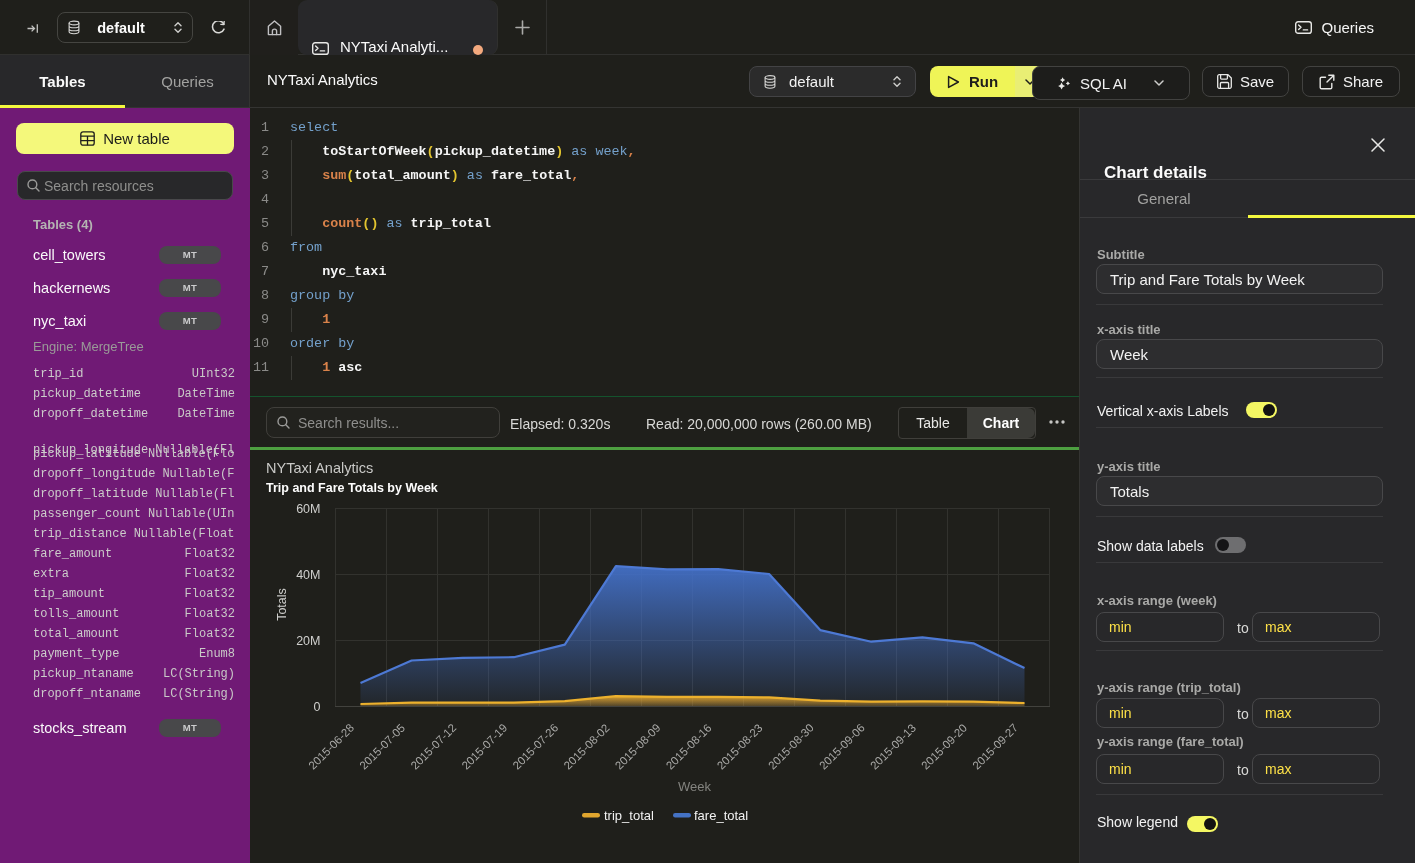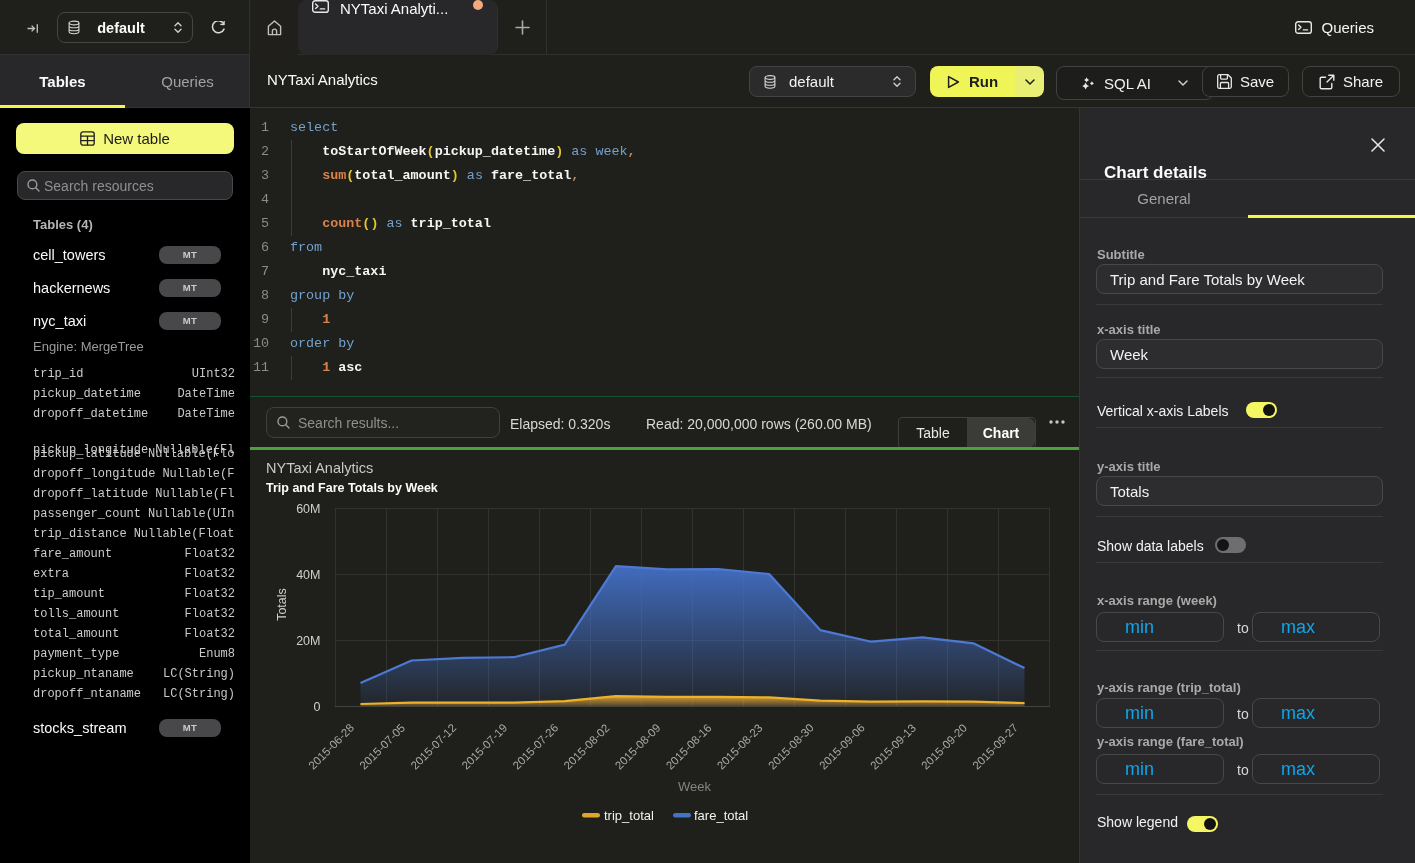--- a/index.html
+++ b/index.html
@@ -8,37 +8,37 @@
   .abs { position:absolute; }
   #root { position:relative; width:1415px; height:863px; }
   svg { display:block; }
 
   
   #topbar { left:0; top:0; width:1415px; height:55px; background:#1f1f1b; border-bottom:1px solid #30302e; }
   #tb-left { left:0; top:0; width:250px; height:55px; border-right:1px solid #30302e; }
   #db-select { left:57px; top:12px; width:136px; height:31px; border:1px solid #454541; border-radius:8px; background:#1f1f1b; display:flex; align-items:center; padding:0 10px; gap:8px; }
   #db-select .lbl { font-size:14.5px; color:#fbfbfb; font-weight:700; flex:1; text-align:center; margin-left:-12px;}
   #home-btn { left:250px; top:0; width:48px; height:55px; display:flex; align-items:center; justify-content:center; background:#201f1c;}
-  #tab-active { left:298px; top:0; width:200px; height:55px; background:#28282a; border-right:1px solid #30302e; display:flex; align-items:flex-start; padding:0 14px; gap:11px;border-radius:9px; }
+  #tab-active { left:298px; top:0; width:200px; height:55px; background:#28282a; border-right:1px solid #30302e; display:flex; align-items:flex-end; padding:0 14px; gap:11px;border-radius:9px; }
   #tab-active .ttl { font-size:15px; color:#fafafa; flex:1; white-space:nowrap; overflow:hidden; }
   .dot { width:10px; height:10px; border-radius:50%; background:#f3a97e; }
   #plus-btn { left:498px; top:0; width:49px; height:55px; border-right:1px solid #30302e; display:flex; align-items:center; justify-content:center; }
   #queries-top { right:41px; top:0; height:55px; display:flex; align-items:center; gap:9px; }
   #queries-top span { font-size:15px; color:#f5f5f5; }
 
   
   #sidetabs { left:0; top:55px; width:250px; height:53px; border-right:1px solid #343432; border-bottom:1px solid #343432; background:#28282a; }
   .sidetab { position:absolute; top:0; width:125px; height:53px; display:flex; align-items:center; justify-content:center; font-size:15px; }
   #toolbar { left:250px; top:55px; width:1165px; height:53px; background:#1f1f1b; border-bottom:1px solid #343432; }
   #qtitle { left:17px; top:16px; font-size:15px; color:#fafafa; }
 
   .btn { position:absolute; top:11px; height:31px; border:1px solid #424240; border-radius:8px; display:flex; align-items:center; justify-content:center; gap:8px; font-size:15px; color:#f2f2f2; background:#1d1d1b; }
 
   
-  #sidebar { left:0; top:108px; width:250px; height:755px; background:#000000; }
+  #sidebar { left:0; top:108px; width:250px; height:755px; background:#701a75; }
   #newtable { left:16px; top:15px; width:218px; height:31px; background:#f4f87b; border-radius:8px; display:flex; align-items:center; justify-content:center; gap:8px; color:#1c1c1a; font-size:15px; }
   #side-search { left:17px; top:63px; width:216px; height:29px; background:#28282a; border:1px solid #49494b; border-radius:8px; display:flex; align-items:center; padding:0 9px; gap:4px; }
   .ph { color:#8f8f8d; font-size:14px; }
   #tables-lbl { left:33px; top:109px; font-size:13px; font-weight:700; color:#b4b4b2; }
   .trow { position:absolute; left:33px; width:188px; height:20px; display:flex; align-items:center; }
   .trow .nm { font-size:14.5px; color:#fafafa; flex:1; }
   .badge { background:#48484a; color:#cbcbcd; font-size:9.5px; font-weight:700; border-radius:8px; padding:4px 24px; line-height:1; letter-spacing:0.3px; }
   .engine { position:absolute; left:33px; font-size:13px; color:#9a9a98; }
   .col { position:absolute; left:33px; width:202px; height:20px; font-family:"Liberation Mono", monospace; font-size:12px; color:#cdcdcb; display:flex; justify-content:space-between; column-gap:7px; overflow:hidden; white-space:nowrap; align-items:center; }
   .col .ty { color:#c9c9c7; }
@@ -50,21 +50,21 @@
   .kw { color:#74a1cc; font-weight:400; }
   .fn { color:#d9824a; }
   .pa { color:#e3c52f; }
   .cm { color:#d9824a; }
   .guide { position:absolute; width:1px; background:#3b3b37; }
 
   
   #resbar { left:250px; top:396px; width:829px; height:54px; background:#1f1f1b; border-top:1px solid #14532d; }
   #res-search { left:16px; top:10px; width:234px; height:31px; background:#22221e; border:1px solid #403f3b; border-radius:8px; display:flex; align-items:center; padding:0 10px; gap:8px; }
   .meta { position:absolute; top:19px; font-size:14px; color:#d8d8d6; }
-  #seg { left:648px; top:20px; width:138px; height:32px; border:1px solid #403f3b; border-radius:4px; display:flex; }
+  #seg { left:648px; top:10px; width:138px; height:32px; border:1px solid #403f3b; border-radius:4px; display:flex; }
   .seg-item { flex:1; display:flex; align-items:center; justify-content:center; font-size:14px; color:#e8e8e6; }
   #seg .on { background:#3b3b37; border-radius:0 7px 7px 0; color:#fff; font-weight:700; }
   #greenline { left:250px; top:447px; width:829px; height:3px; background:#4d9f40; z-index:5; }
 
   
   #chart { left:250px; top:449px; width:829px; height:414px; background:#1f1f1b; }
 
   
   #panel { left:1079px; top:108px; width:336px; height:755px; background:#28282a; border-left:1px solid #343432; }
   #panel h2 { position:absolute; left:24px; top:27px; font-size:17px; font-weight:700; color:#fbfbfb;margin-top:28px; }
@@ -76,21 +76,21 @@
   .plbl { position:absolute; left:17px; font-size:13px; font-weight:700; color:#a9a9a7;margin-top:8px; }
   .pinput { position:absolute; left:16px; width:287px; height:30px; background:#2d2d2f; border:1px solid #48484a; border-radius:8px; display:flex; align-items:center; padding:0 13px; font-size:15px; color:#f2f2f2; }
   .pdiv { position:absolute; left:16px; width:287px; height:1px; background:#39393b; }
   .toglbl { position:absolute; left:17px; font-size:14px; color:#f2f2f2; }
   .tog { position:absolute; width:31px; height:16px; border-radius:8px; }
   .tog .knob { position:absolute; top:2px; width:12px; height:12px; border-radius:50%; }
   .tog.on { background:#f4f763; }
   .tog.on .knob { right:2px; background:#131311; }
   .tog.off { background:#6e6e70; }
   .tog.off .knob { left:2px; background:#141416; }
-  .minmax { position:absolute; width:128px; height:30px; background:#28282a; border:1px solid #48484a; border-radius:8px; display:flex; align-items:center; padding:0 28px; font-size:18px; color:#0ea5e9; }
+  .minmax { position:absolute; width:128px; height:30px; background:#28282a; border:1px solid #48484a; border-radius:8px; display:flex; align-items:center; padding:0 12px; font-size:14px; color:#fde047; }
   .to { position:absolute; font-size:14px; color:#d8d8d6; }
 </style>
 </head>
 <body>
 <div id="root">
 
   <div class="abs" id="topbar"></div>
   <div class="abs" id="tb-left"></div>
   <svg class="abs" style="left:27px;top:24px" width="11" height="9" viewBox="0 0 11 9" fill="none" stroke="#c4c4c2" stroke-width="1.3">
       <path d="M0.5 4.5 H7.3 M4.6 1.6 L7.5 4.5 L4.6 7.4 M10.3 0.3 V8.7"></path>
@@ -159,21 +159,21 @@
             <path d="M1.6 1.6 L11.4 7 L1.6 12.4 Z"></path>
           </svg>
         Run
       </div>
       <div style="flex:1;background:#e9ee74;display:flex;align-items:center;justify-content:center">
         <svg width="10" height="6" viewBox="0 0 10 6" fill="none" stroke="#1e1e1c" stroke-width="1.5" stroke-linecap="round" stroke-linejoin="round">
             <path d="M1 1 L5 5 L9 1"></path>
           </svg>
       </div>
     </div>
-    <div class="btn" style="left:806px;width:158px;padding:16px;overflow:hidden">
+    <div class="btn" style="left:782px;width:158px;padding:16px;overflow:hidden">
       <div style="flex:1;display:flex;align-items:center;justify-content:center;gap:9px;height:100%">
         <svg width="13" height="13" viewBox="0 0 13 13" fill="#e8e8e6">
             <path d="M4.6 0.3 Q5.12 2.38 7.2 2.9 Q5.12 3.42 4.6 5.5 Q4.08 3.42 2.0 2.9 Q4.08 2.38 4.6 0.3 Z"></path>
             <path d="M3.6 5.5 Q4.3 8.3 7.1 9.0 Q4.3 9.7 3.6 12.5 Q2.9 9.7 0.1 9.0 Q2.9 8.3 3.6 5.5 Z"></path>
             <path d="M9.9 4.3 Q10.32 5.98 12.0 6.4 Q10.32 6.82 9.9 8.5 Q9.48 6.82 7.8 6.4 Q9.48 5.98 9.9 4.3 Z"></path>
           </svg>
         <span>SQL AI</span>
       </div>
       <div style="width:29px;height:100%;border-left:1px solid #424240;background:#252523;display:flex;align-items:center;justify-content:center">
         <svg width="10" height="6" viewBox="0 0 10 6" fill="none" stroke="#cdcdcb" stroke-width="1.5" stroke-linecap="round" stroke-linejoin="round">

